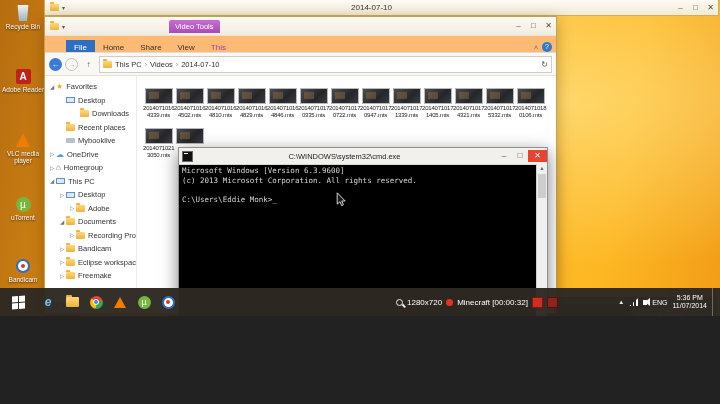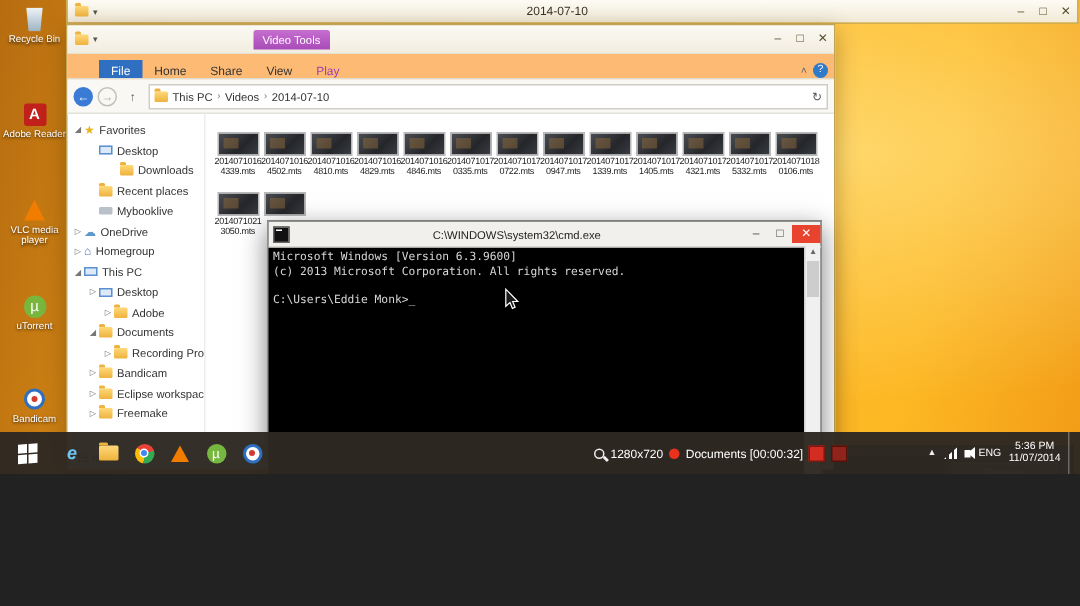--- a/index.html
+++ b/index.html
@@ -228,21 +228,21 @@
         <span class="capbtn">–</span>
         <span class="capbtn">□</span>
         <span class="capbtn close">✕</span>
       </div>
     </div>
     <div class="x-tabs">
       <div class="tab tab-file">File</div>
         <div class="tab">Home</div>
         <div class="tab">Share</div>
         <div class="tab">View</div>
-        <div class="tab tab-play">Play</div>
+        <div class="tab tab-play">This</div>
         <div class="x-tabs-right">
         <span class="ribbon-collapse">˄</span>
         <span class="help-circle">?</span>
       </div>
     </div>
     <div class="x-address">
       <span class="navbtn back">←</span>
       <span class="navbtn fwd">→</span>
       <span class="navbtn up">↑</span>
       <div class="addr-box">
@@ -476,21 +476,21 @@
           <span class="ic-utorrent">µ</span>
         </div>
         <div class="tb-app">
           <span class="ic-bandicam"></span>
         </div>
       </div>
     <div class="tb-status">
       <span class="ic-mag"></span>
       <span>1280x720</span>
       <span class="rec-dot"></span>
-      <span>Documents [00:00:32]</span>
+      <span>Minecraft [00:00:32]</span>
       <span class="stop-btn"></span>
       <span class="stop-btn2"></span>
     </div>
     <div class="tb-tray">
       <span class="tray-up">▲</span>
       <span class="ic-net"></span>
       <span class="ic-vol"></span>
       <span class="tray-lang">ENG</span>
       <div class="tray-clock">
         <div>5:36 PM</div>

